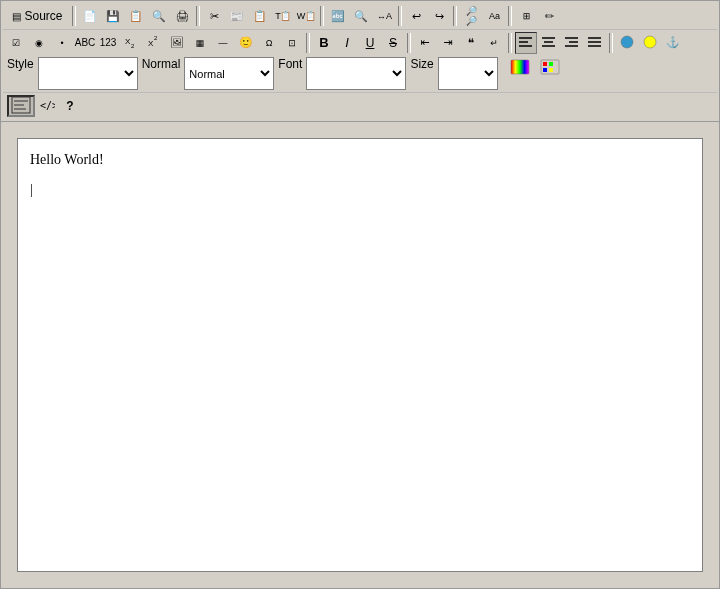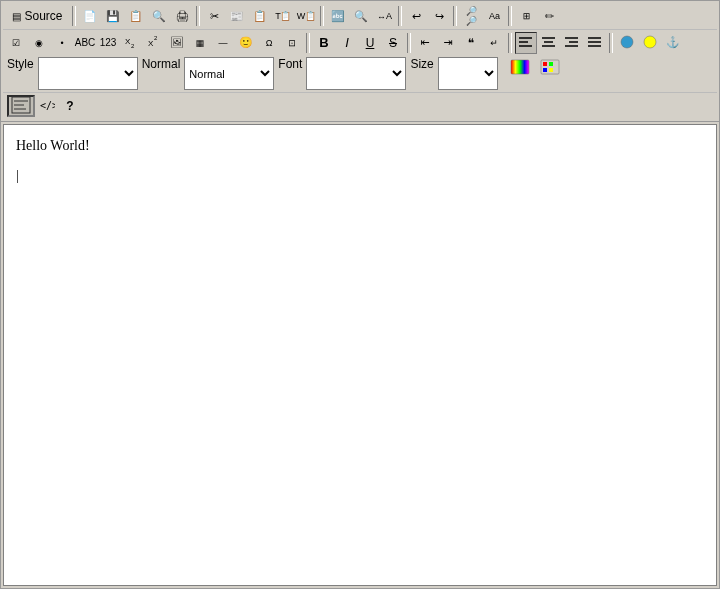--- a/index.html
+++ b/index.html
@@ -110,21 +110,21 @@
       border-top: 1px solid #bbb;
     }
 
     
     .content-area {
       background: #fff;
       flex: 1;
       min-height: 400px;
       padding: 10px 12px;
       border: 1px solid #808080;
-      margin: 2px;
+      margin: 16px;
       font-family: 'Times New Roman', serif;
       font-size: 14px;
       line-height: 1.6;
       color: #000;
     }
 
     .content-area p {
       margin-bottom: 8px;
     }
     .icon-bold { font-weight: bold; font-size: 12px; }

